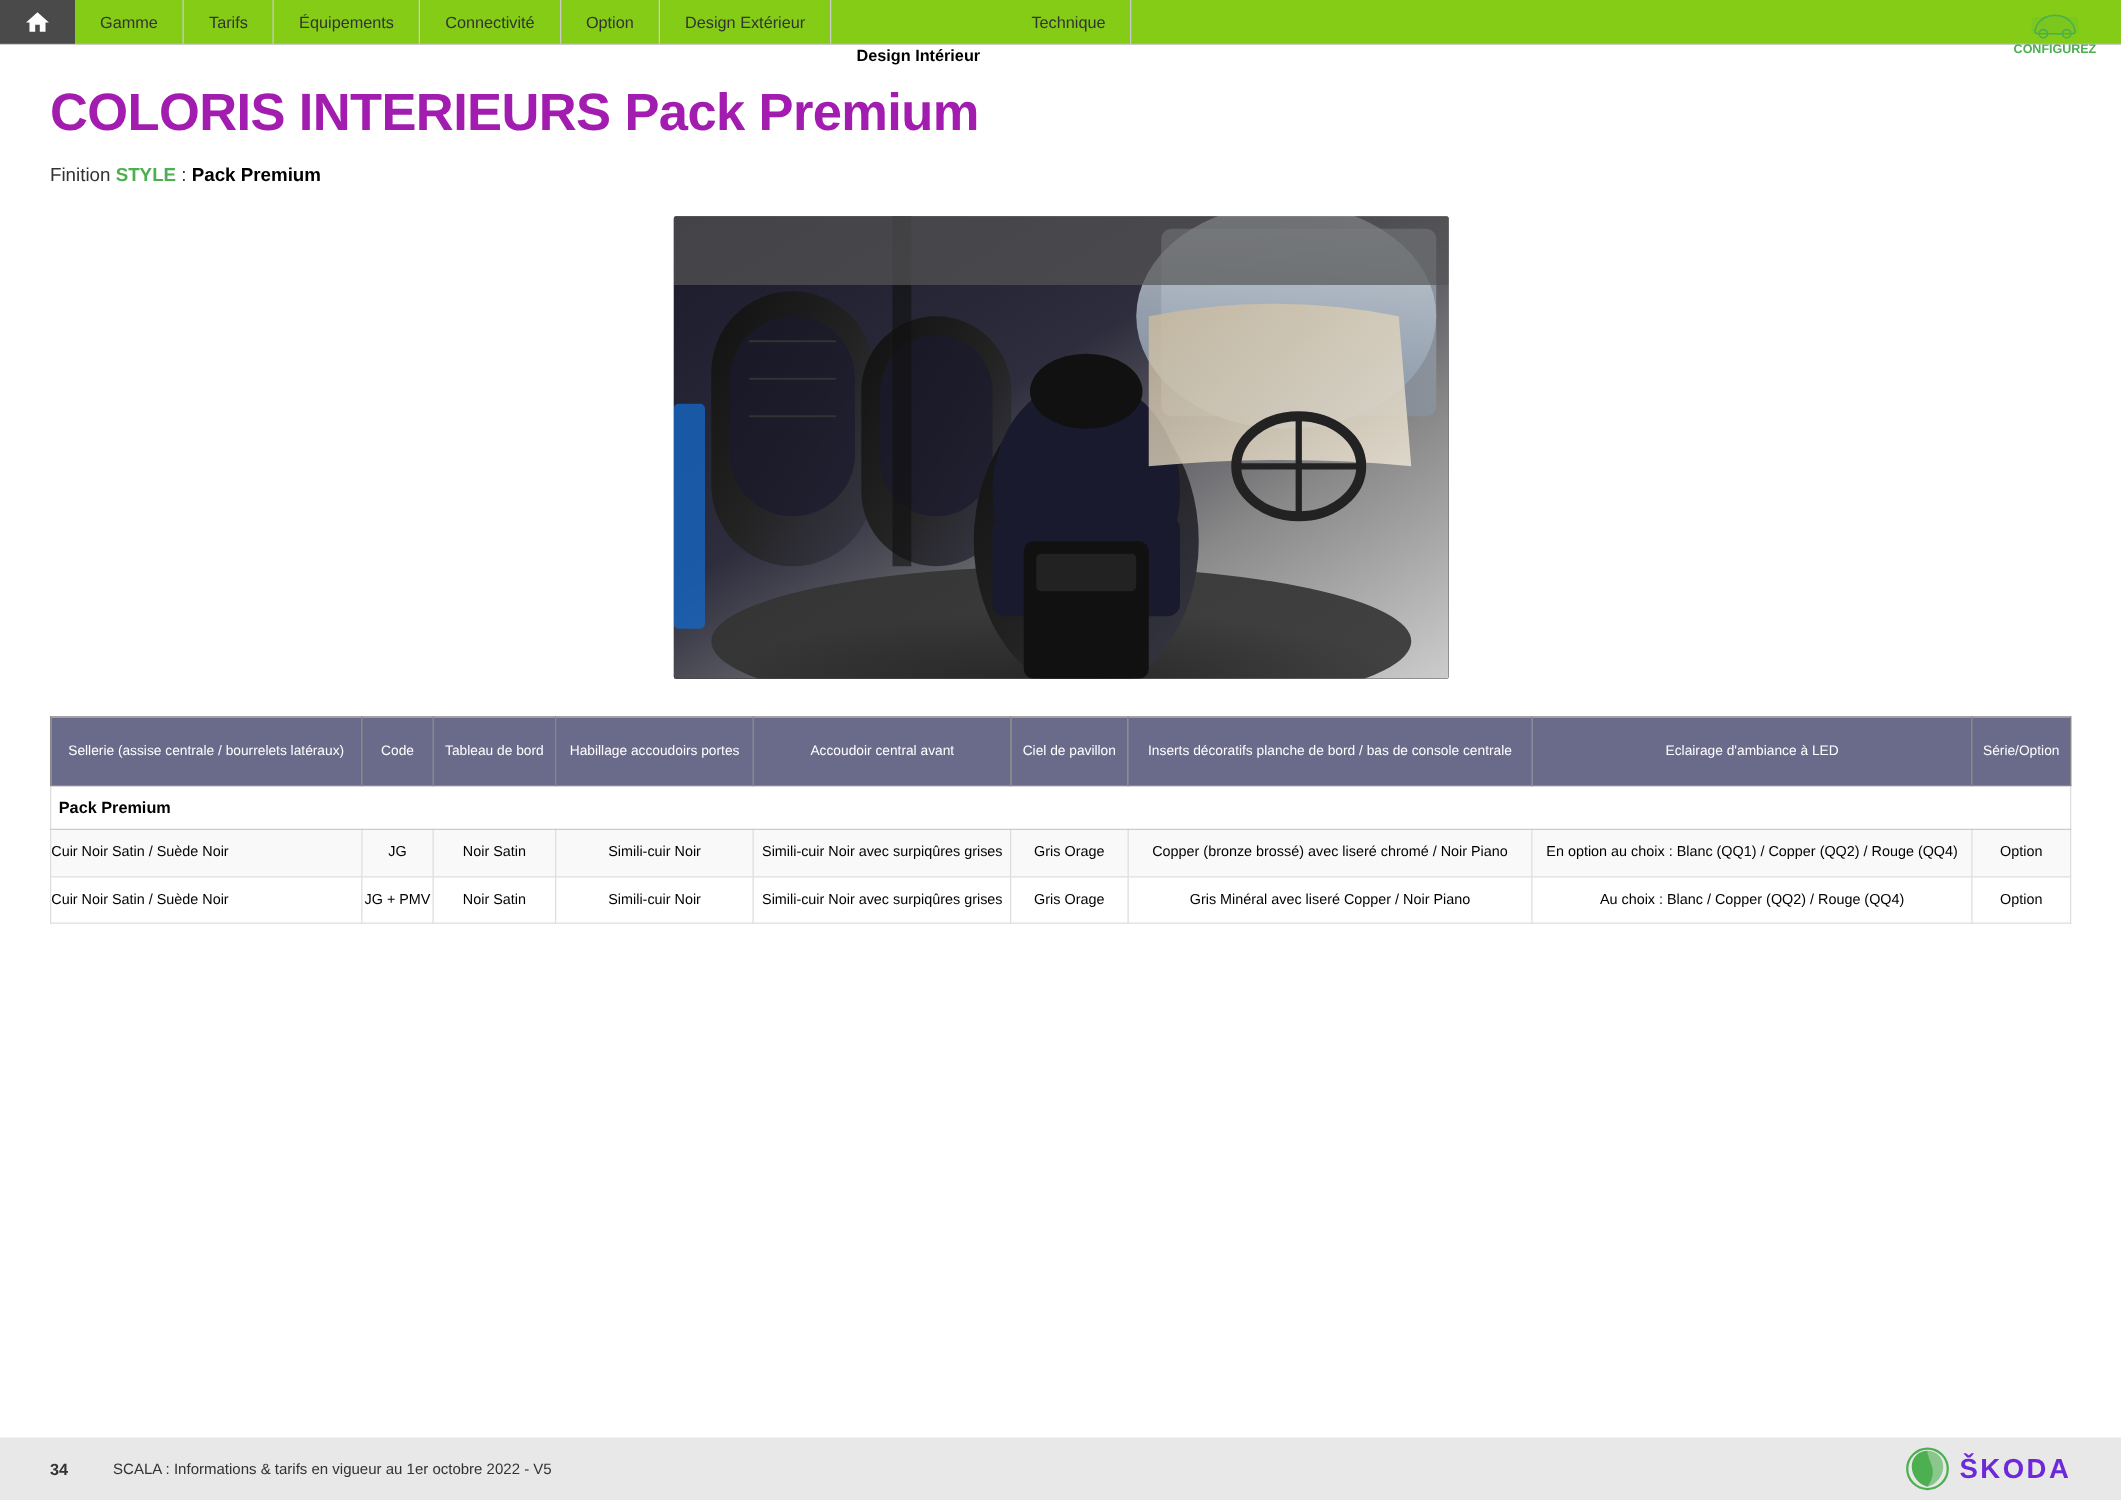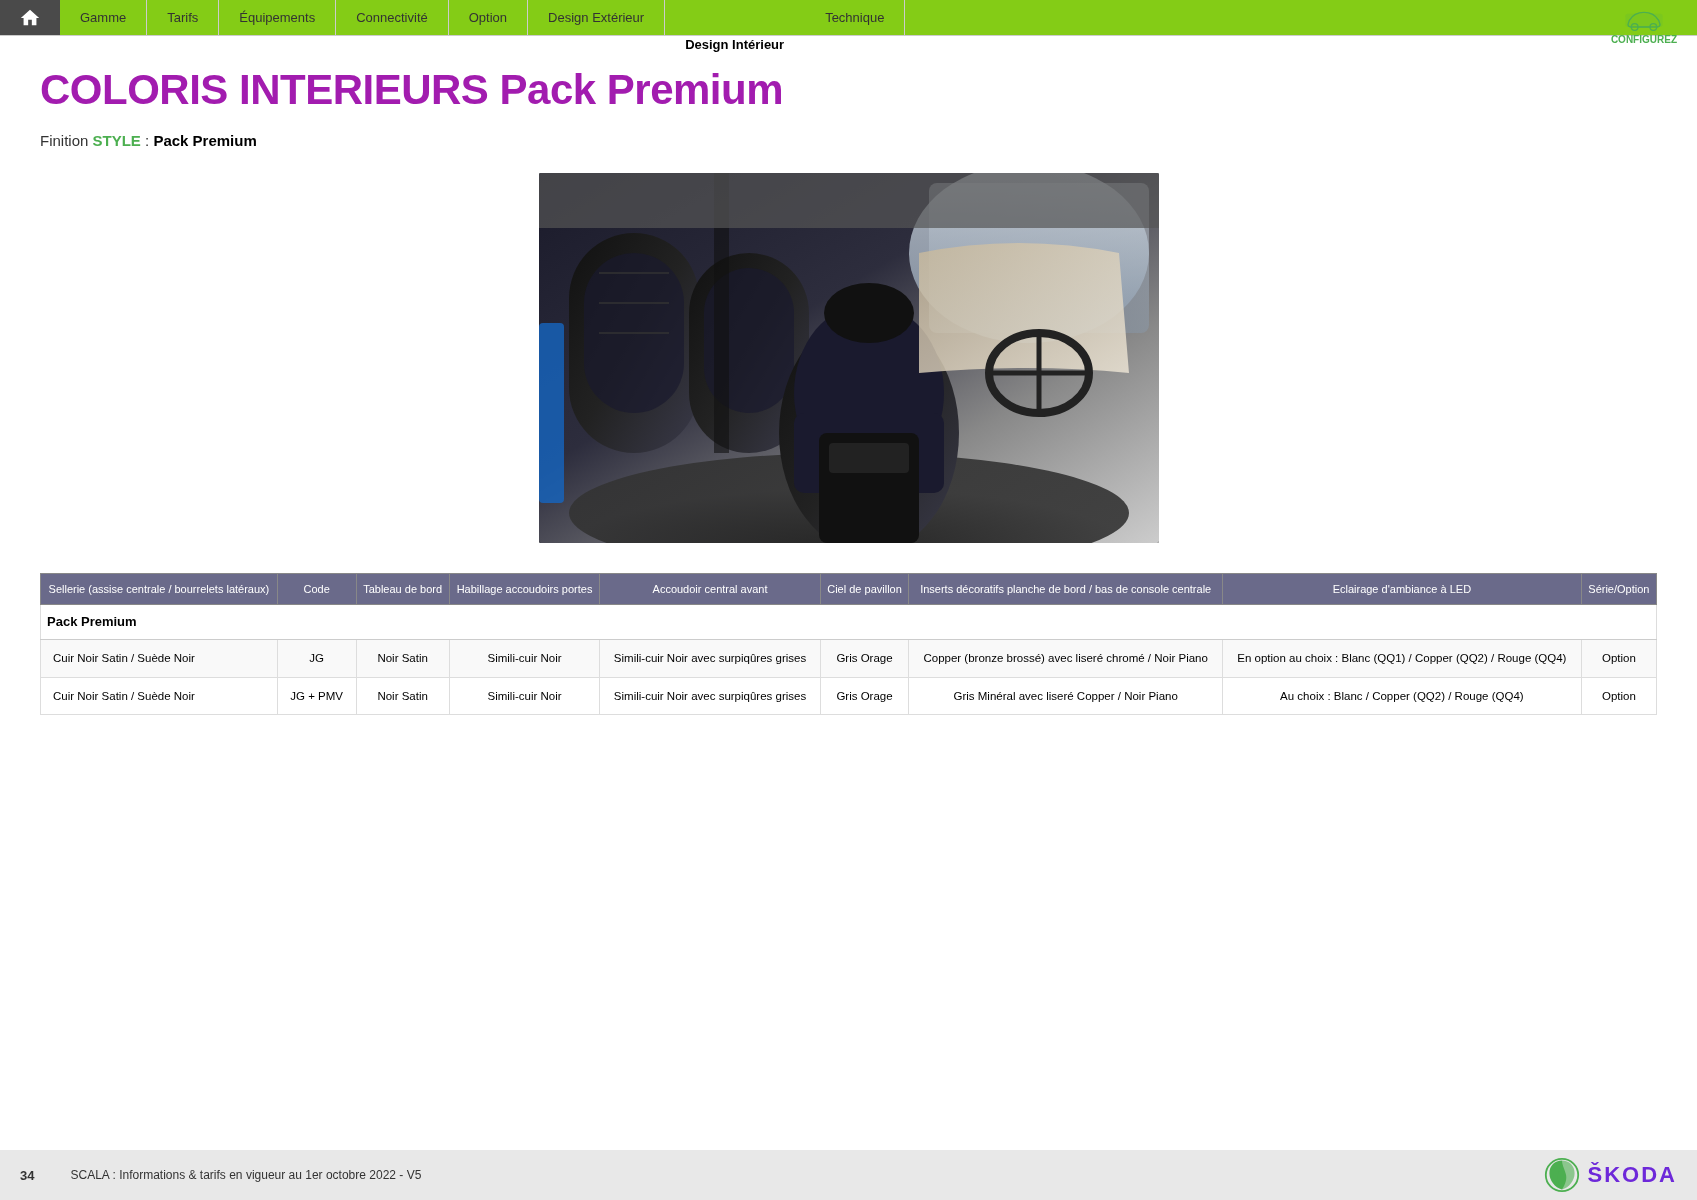--- a/index.html
+++ b/index.html
@@ -120,21 +120,21 @@
       width: 100%;
       border-collapse: collapse;
       font-size: 11.5px;
       margin-bottom: 20px;
     }
     .data-table thead tr {
       background: #6a6a8a;
       color: #fff;
     }
     .data-table thead th {
-      padding: 8px 6px;
+      padding: 20px 6px;
       text-align: center;
       font-weight: normal;
       font-size: 11px;
       border: 1px solid #888;
       vertical-align: middle;
       line-height: 1.3;
     }
     .data-table .section-header {
       font-weight: bold;
       font-size: 13px;
@@ -142,41 +142,41 @@
       background: #fff;
       border-bottom: 1px solid #ccc;
     }
     .data-table tbody tr {
       border-bottom: 1px solid #ddd;
     }
     .data-table tbody tr:nth-child(even) {
       background: #f9f9f9;
     }
     .data-table tbody td {
-      padding: 10px 12px;
+      padding: 10px 0;
       text-align: center;
       border: 1px solid #ddd;
       vertical-align: middle;
       line-height: 1.4;
     }
     .data-table tbody td:first-child {
       text-align: left;
     }
 
     
     .footer {
       position: absolute;
       bottom: 0;
       left: 0;
       right: 0;
       height: 50px;
       background: #e8e8e8;
       display: flex;
       align-items: center;
-      padding: 0 20px;
+      padding: 0 40px;
       justify-content: space-between;
     }
     .footer-text {
       font-size: 12px;
       color: #333;
     }
     .footer-page {
       font-size: 13px;
       font-weight: bold;
       color: #333;

